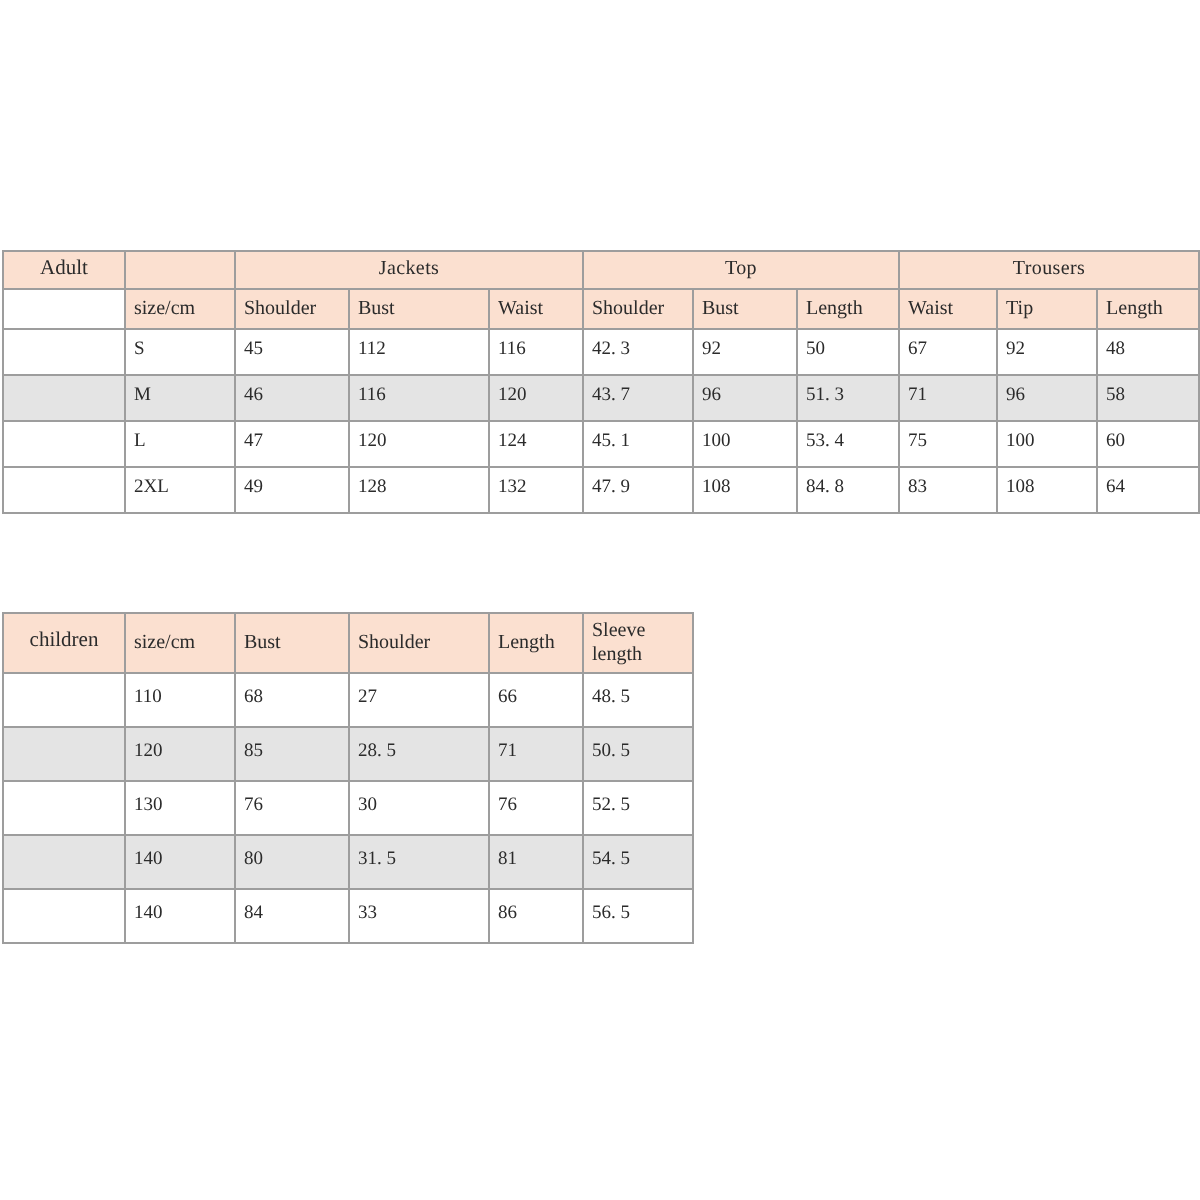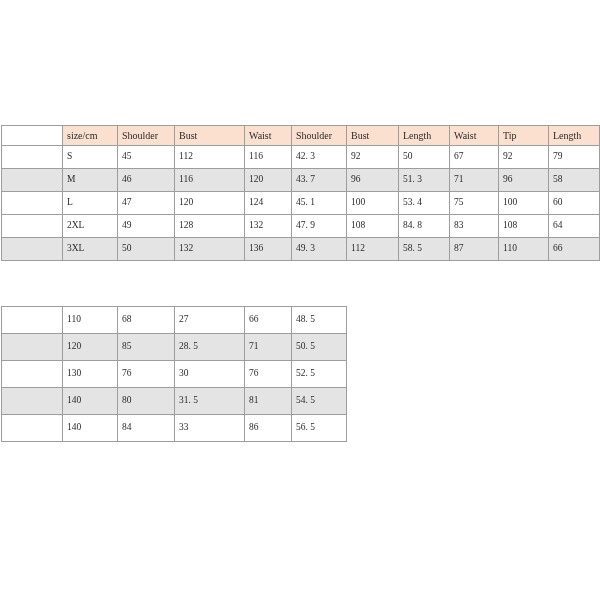--- a/index.html
+++ b/index.html
@@ -114,20 +114,27 @@
       <col style="width:47px">
       <col style="width:55px">
       <col style="width:52px">
       <col style="width:51px">
       <col style="width:49px">
       <col style="width:50px">
       <col style="width:51px">
     </colgroup>
     <tbody>
 
+      <tr class="h-grp">
+        <td class="peach corner-head" rowspan="1">Adult</td>
+        <td class="peach"></td>
+        <td class="peach grp-head" colspan="3">Jackets</td>
+        <td class="peach grp-head" colspan="3">Top</td>
+        <td class="peach grp-head" colspan="3">Trousers</td>
+      </tr>
 
       <tr class="h-col">
         <td class="blank-cell"></td>
         <td class="peach col-head">size/cm</td>
         <td class="peach col-head">Shoulder</td>
         <td class="peach col-head">Bust</td>
         <td class="peach col-head">Waist</td>
         <td class="peach col-head">Shoulder</td>
         <td class="peach col-head">Bust</td>
         <td class="peach col-head">Length</td>
@@ -140,21 +147,21 @@
         <td class="blank-cell"></td>
         <td>S</td>
         <td>45</td>
         <td>112</td>
         <td>116</td>
         <td>42. 3</td>
         <td>92</td>
         <td>50</td>
         <td>67</td>
         <td>92</td>
-        <td>79</td>
+        <td>48</td>
       </tr>
 
       <tr class="h-row shaded">
         <td class="blank-cell"></td>
         <td>M</td>
         <td>46</td>
         <td>116</td>
         <td>120</td>
         <td>43. 7</td>
         <td>96</td>
@@ -186,46 +193,41 @@
         <td>128</td>
         <td>132</td>
         <td>47. 9</td>
         <td>108</td>
         <td>84. 8</td>
         <td>83</td>
         <td>108</td>
         <td>64</td>
       </tr>
 
-      <tr class="h-row shaded">
-        <td class="blank-cell"></td>
-        <td>3XL</td>
-        <td>50</td>
-        <td>132</td>
-        <td>136</td>
-        <td>49. 3</td>
-        <td>112</td>
-        <td>58. 5</td>
-        <td>87</td>
-        <td>110</td>
-        <td>66</td>
-      </tr>
     </tbody>
   </table>
 
   <table class="size-table" id="children-table">
     <colgroup>
       <col style="width:61px">
       <col style="width:55px">
       <col style="width:57px">
       <col style="width:70px">
       <col style="width:47px">
       <col style="width:55px">
     </colgroup>
     <tbody>
+      <tr class="h-kid-head">
+        <td class="peach corner-head">children</td>
+        <td class="peach col-head">size/cm</td>
+        <td class="peach col-head">Bust</td>
+        <td class="peach col-head">Shoulder</td>
+        <td class="peach col-head">Length</td>
+        <td class="peach col-head">Sleeve length</td>
+      </tr>
 
       <tr class="h-kid-row plain">
         <td class="blank-cell"></td>
         <td>110</td>
         <td>68</td>
         <td>27</td>
         <td>66</td>
         <td>48. 5</td>
       </tr>
 

